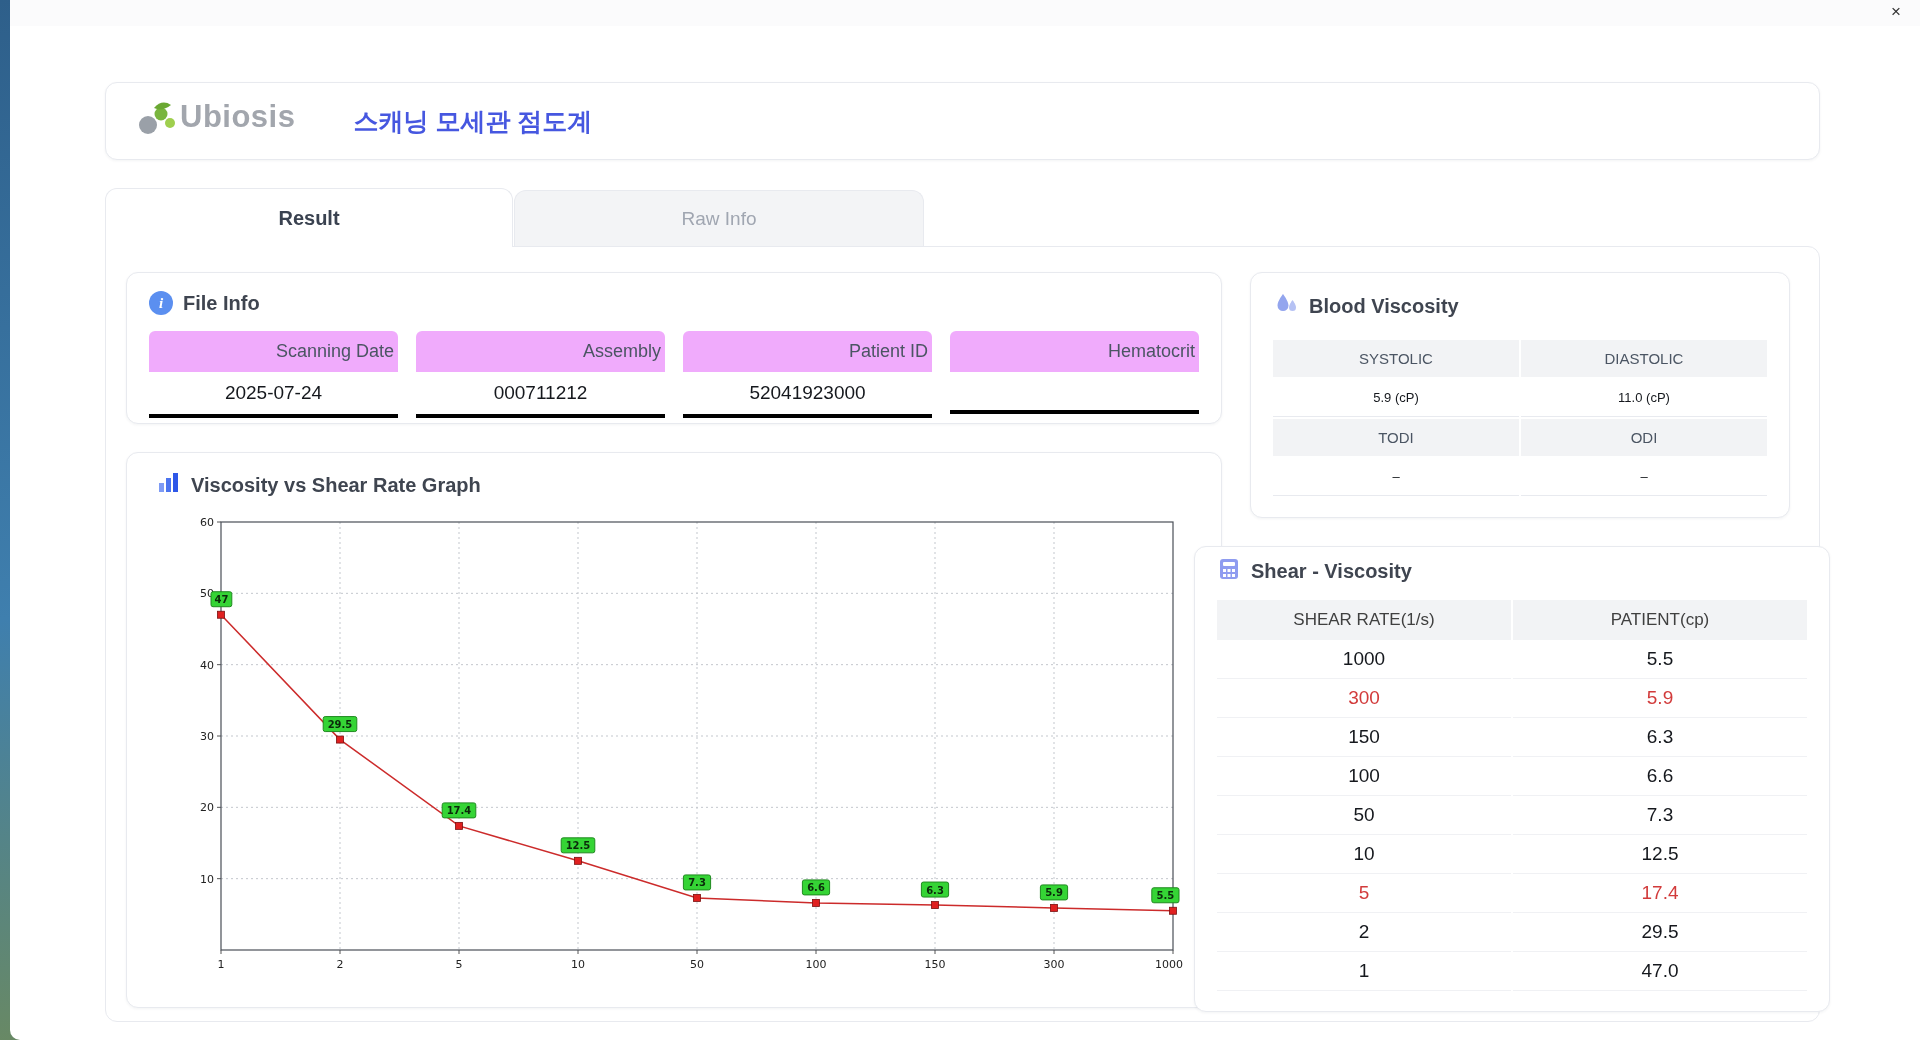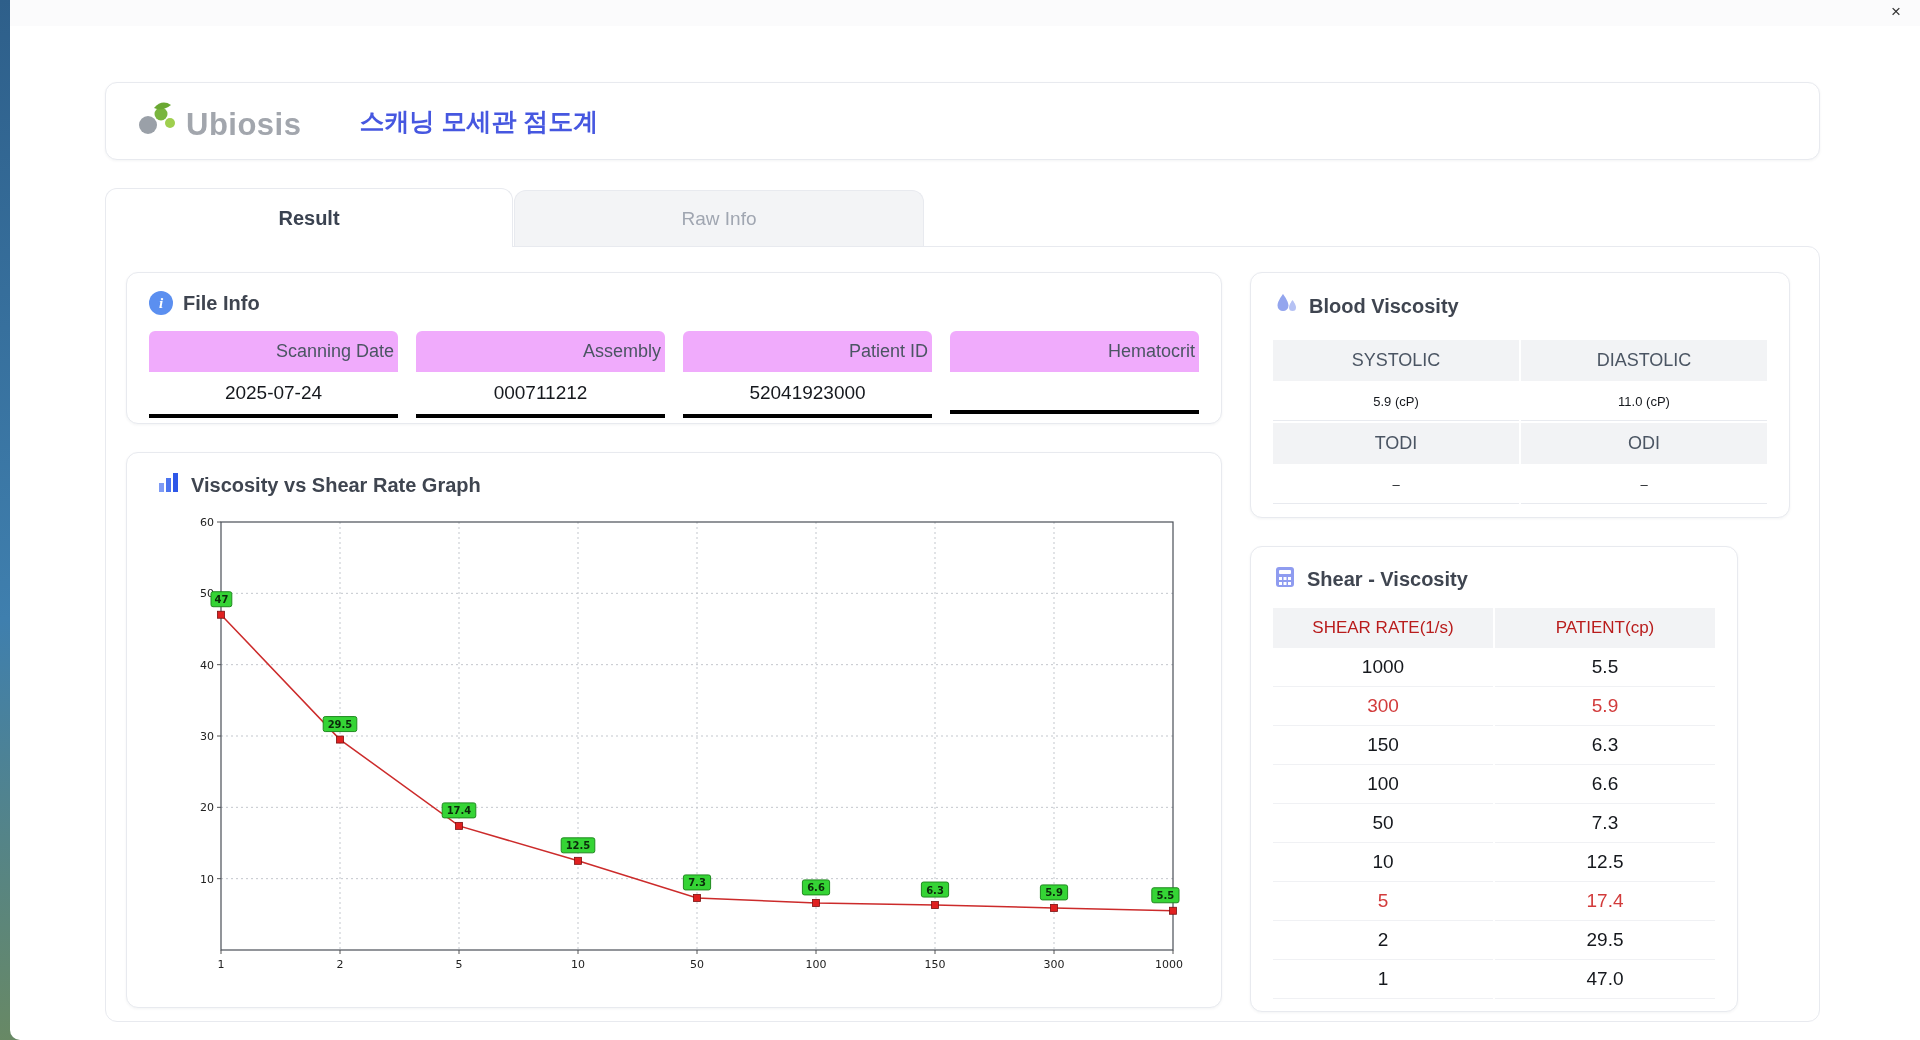--- a/index.html
+++ b/index.html
@@ -16,21 +16,21 @@
     background:#fbfbfc; z-index:5; }
   .close-x { position:absolute; right:14px; top:3px; font-size:17px; color:#333;
     cursor:pointer; line-height:18px; width:20px; text-align:center; }
 
   .card { position:absolute; background:#fff; border:1px solid #e8eaef;
     border-radius:12px; box-shadow:0 1px 3px rgba(20,30,60,.05); z-index:1; }
 
   
   .header-card { left:105px; top:82px; width:1715px; height:78px;
     display:flex; align-items:center; padding:0 28px; }
-  .logo-wrap { display:flex; align-items:flex-end; gap:6px; }
+  .logo-wrap { display:flex; align-items:flex-start; }
   .logo-text { font-size:31px; font-weight:700; color:#a2a6ad; letter-spacing:.5px; }
   .app-title { margin-left:58px; font-size:25px; font-weight:700; color:#4657e0; }
 
   
   .tab { position:absolute; display:flex; align-items:center; justify-content:center;
     border:1px solid #e8eaef; border-bottom:none; border-radius:12px 12px 0 0; }
   .tab-result { left:105px; top:188px; width:408px; height:59px; background:#fff;
     z-index:3; font-size:20px; font-weight:700; color:#3a4250; cursor:pointer; }
   .tab-raw { left:514px; top:190px; width:410px; height:56px; background:#f3f4f6;
     z-index:1; font-size:19px; color:#a0a6b1; cursor:pointer; }
@@ -55,30 +55,30 @@
     font-size:19px; color:#15181d; border-bottom:4px solid #000000; }
 
   
   .graph-card { left:126px; top:452px; width:1096px; height:556px; padding:18px 30px; z-index:3; }
   .chart-mount { margin-top:10px; margin-left:28px; }
 
   
   .blood-card { left:1250px; top:272px; width:540px; height:246px; padding:18px 22px; z-index:3; }
   .bv-grid { display:grid; grid-template-columns:1fr 1fr; gap:2px; margin-top:18px; }
   .bv-head { background:#f2f3f5; text-align:center; padding:10px 4px;
-    font-size:18px; color:#4b5563; }
+    font-size:15px; color:#4b5563; }
   .bv-val { text-align:center; padding:11px 4px; font-size:13px; color:#15181d;
     border-bottom:1px solid #e8eaef; }
 
   
-  .shear-card { left:1250px; top:546px; width:488px; height:466px; padding:18px 22px; z-index:3; }
+  .shear-card { left:1194px; top:546px; width:636px; height:466px; padding:10px 22px; z-index:3; }
   .sv-head, .sv-row { display:grid; grid-template-columns:1fr 1fr; gap:2px; }
   .sv-head { margin-top:14px; }
   .sv-head-cell { background:#f2f3f5; text-align:center; padding:10px 4px;
-    font-size:17px; color:#b91c1c; }
+    font-size:17px; color:#404040; }
   .sv-cell { text-align:center; padding:8px 4px; font-size:19px; color:#15181d;
     border-bottom:1px solid #f0f1f4; }
   .sv-row.hl .sv-cell { color:#d23b3b; }
 </style>
 </head>
 <body>
 
 <div class="window"></div>
 <div class="titlebar">
   <span class="close-x">×</span>

